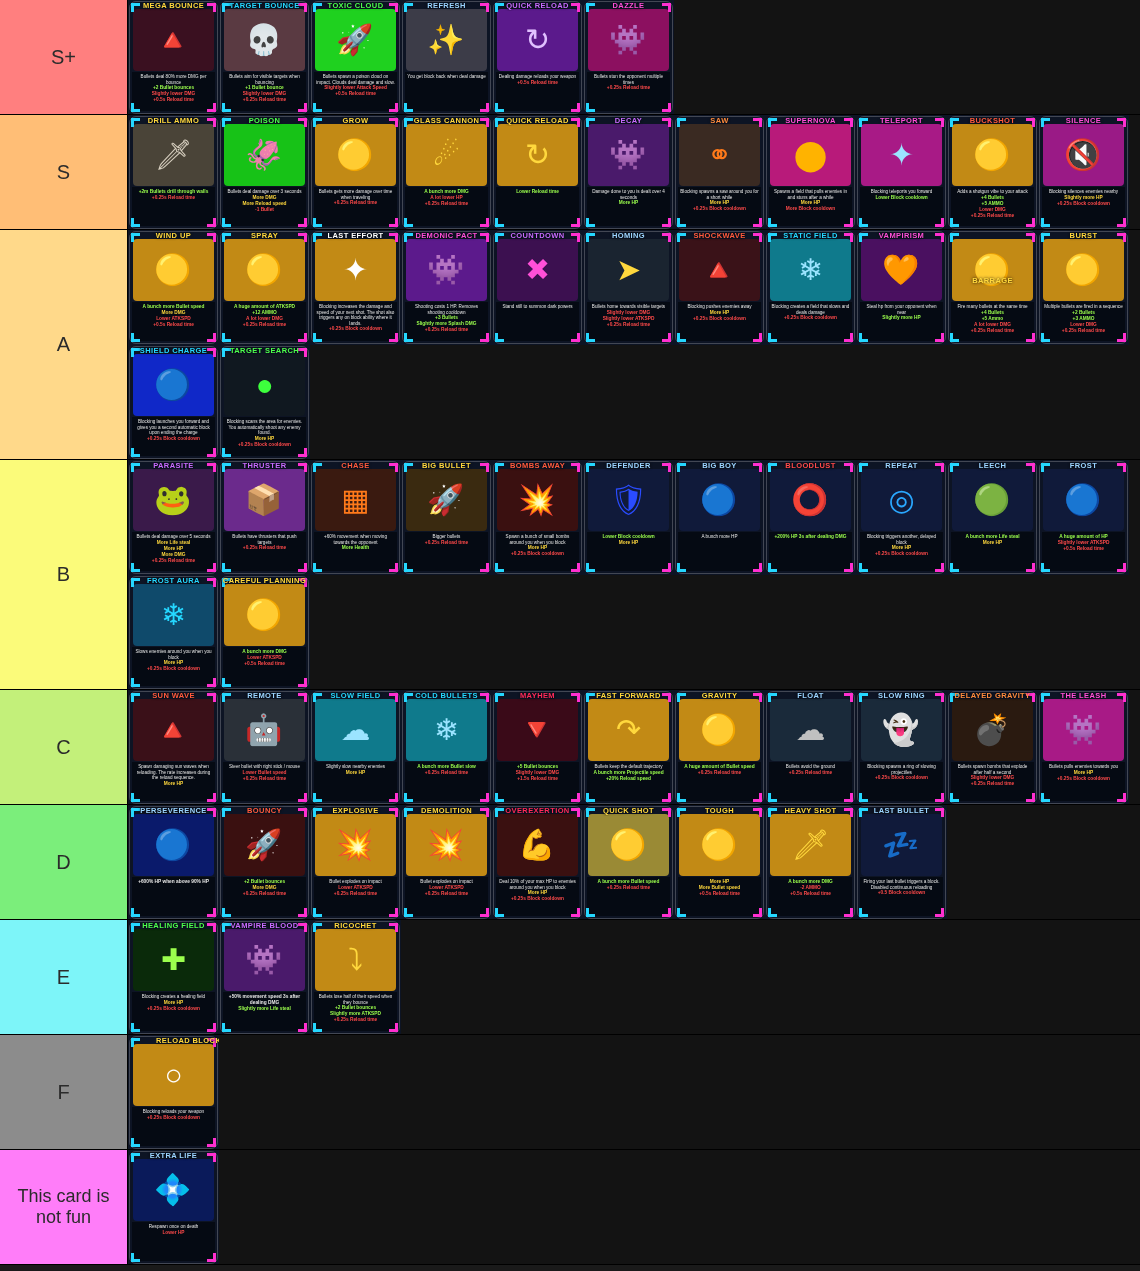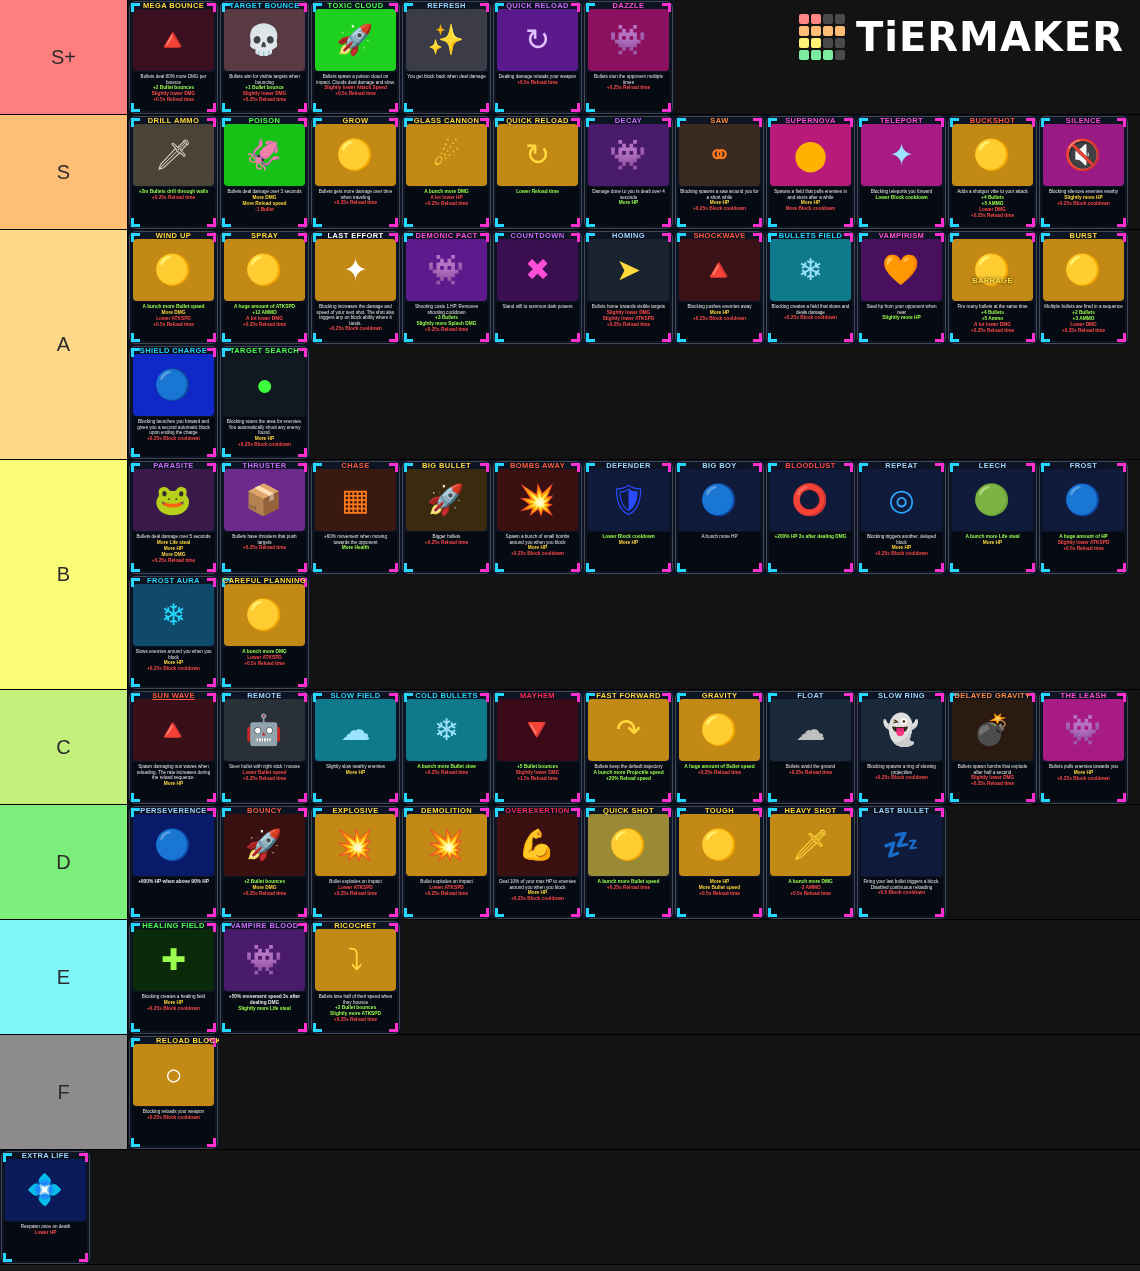--- a/index.html
+++ b/index.html
@@ -84,41 +84,20 @@
   }
   #logo .swatches { display:grid; grid-template-columns:repeat(4,10px); grid-gap:2px; }
   #logo .swatches i { display:block; width:10px; height:10px; border-radius:2px; }
   #logo .word { color:#fff; font-size:40px; font-weight:bold; letter-spacing:1px;
     font-family:"DejaVu Sans", sans-serif; }
 </style>
 </head>
 <body>
 
 <div id="tierlist">
-  <div id="logo">
-    <div class="swatches">
-        <i style="background: rgb(255, 135, 135);"></i>
-        <i style="background: rgb(255, 135, 135);"></i>
-        <i style="background: rgb(74, 74, 74);"></i>
-        <i style="background: rgb(74, 74, 74);"></i>
-        <i style="background: rgb(255, 190, 118);"></i>
-        <i style="background: rgb(255, 190, 118);"></i>
-        <i style="background: rgb(255, 190, 118);"></i>
-        <i style="background: rgb(255, 190, 118);"></i>
-        <i style="background: rgb(255, 241, 118);"></i>
-        <i style="background: rgb(255, 241, 118);"></i>
-        <i style="background: rgb(74, 74, 74);"></i>
-        <i style="background: rgb(74, 74, 74);"></i>
-        <i style="background: rgb(123, 237, 159);"></i>
-        <i style="background: rgb(123, 237, 159);"></i>
-        <i style="background: rgb(123, 237, 159);"></i>
-        <i style="background: rgb(74, 74, 74);"></i>
-      </div>
-    <div class="word">TiERMAKER</div>
-  </div>
   <div id="rows">
       <div class="tier-row" style="height: 115px;">
         <div class="tier-label" style="background: rgb(255, 127, 127);">S+</div>
         <div class="tier-cards">
           <div class="card">
             <div class="art hx" style="background: rgb(58, 16, 32);">
               <div class="glyph" style="color: rgb(255, 59, 48);">🔺</div>
             </div>
             <div class="title" style="color: rgb(255, 216, 61);">MEGA BOUNCE</div>
             <div class="desc">
@@ -503,21 +482,21 @@
             <span class="corner tl"></span>
             <span class="corner tr"></span>
             <span class="corner bl"></span>
             <span class="corner br"></span>
             <div class="frame"></div>
           </div>
           <div class="card">
             <div class="art hx" style="background: rgb(15, 122, 140);">
               <div class="glyph" style="color: rgb(155, 228, 255);">❄</div>
             </div>
-            <div class="title" style="color: rgb(37, 215, 255);">BULLETS FIELD</div>
+            <div class="title" style="color: rgb(37, 215, 255);">STATIC FIELD</div>
             <div class="desc">
               <div class="d">Blocking creates a field that slows and deals damage</div>
               <div class="s red">+0.25s Block cooldown</div>
             </div>
             <span class="corner tl"></span>
             <span class="corner tr"></span>
             <span class="corner bl"></span>
             <span class="corner br"></span>
             <div class="frame"></div>
           </div>
@@ -811,21 +790,21 @@
           </div>
         </div>
       </div>
       <div class="tier-row" style="height: 115px;">
         <div class="tier-label" style="background: rgb(195, 240, 122);">C</div>
         <div class="tier-cards">
           <div class="card">
             <div class="art hx" style="background: rgb(58, 16, 24);">
               <div class="glyph" style="color: rgb(255, 42, 90);">🔺</div>
             </div>
-            <div class="title" style="color: rgb(255, 90, 61); text-decoration: underline;">SUN WAVE</div>
+            <div class="title" style="color: rgb(255, 90, 61);">SUN WAVE</div>
             <div class="desc">
               <div class="d">Spawn damaging sun waves when reloading. The rate increases during the reload sequence.</div>
               <div class="s yellow">More HP</div>
             </div>
             <span class="corner tl"></span>
             <span class="corner tr"></span>
             <span class="corner bl"></span>
             <span class="corner br"></span>
             <div class="frame"></div>
           </div>
@@ -1198,20 +1177,21 @@
             </div>
             <span class="corner tl"></span>
             <span class="corner tr"></span>
             <span class="corner bl"></span>
             <span class="corner br"></span>
             <div class="frame"></div>
           </div>
         </div>
       </div>
       <div class="tier-row" style="height: 115px;">
+        <div class="tier-label small" style="background: rgb(255, 125, 249);">This card is not fun</div>
         <div class="tier-cards">
           <div class="card">
             <div class="art hx" style="background: rgb(10, 26, 90);">
               <div class="glyph" style="color: rgb(42, 42, 255);">💠</div>
             </div>
             <div class="title" style="color: rgb(155, 212, 255);">EXTRA LIFE</div>
             <div class="desc">
               <div class="d">Respawn once on death</div>
               <div class="s red">Lower HP</div>
             </div>

